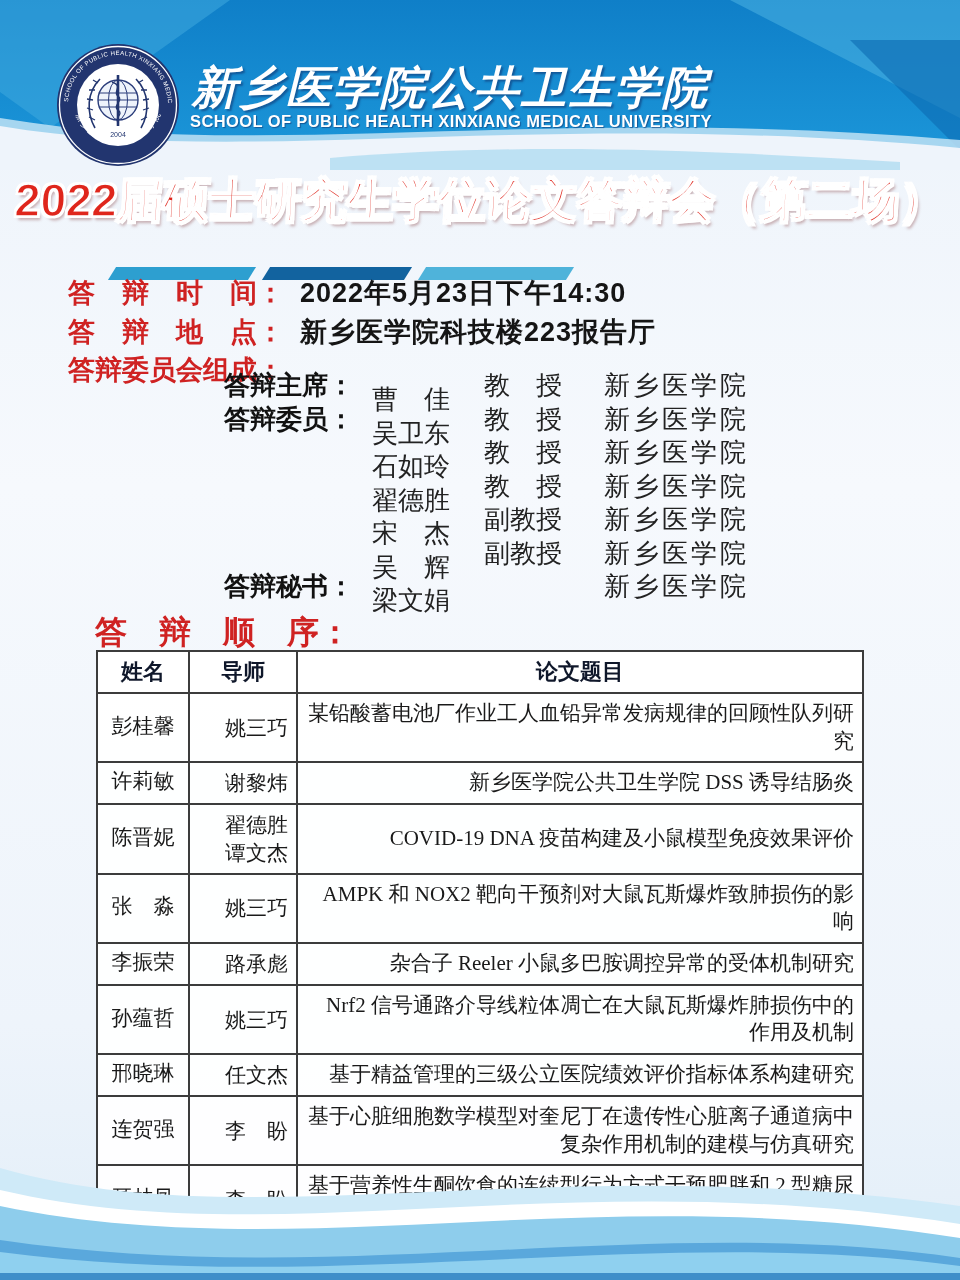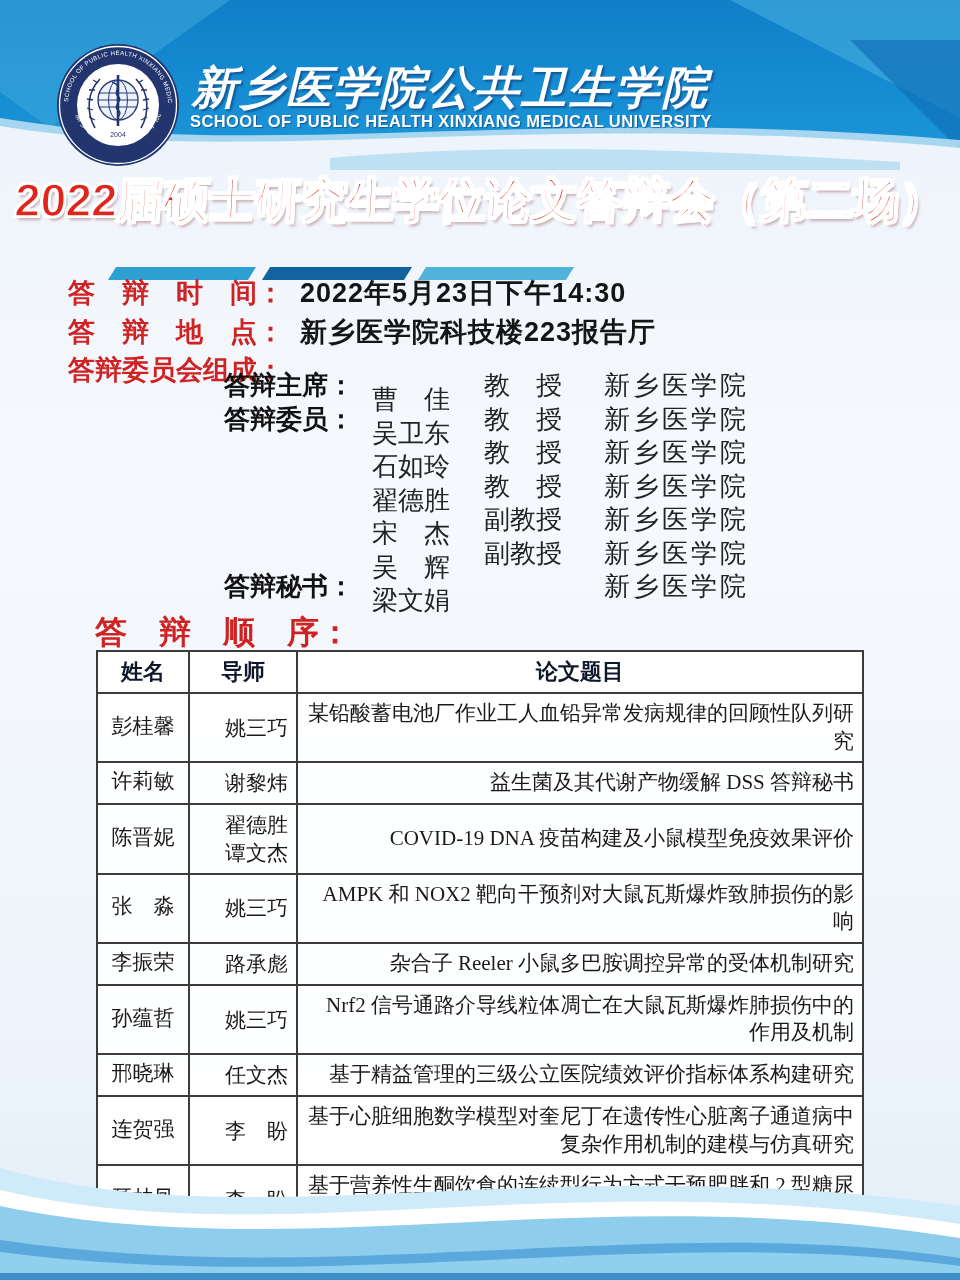--- a/index.html
+++ b/index.html
@@ -208,21 +208,21 @@
     </thead>
     <tbody>
         <tr>
           <td class="col-name">彭桂馨</td>
           <td class="col-advisor">姚三巧</td>
           <td class="col-thesis">某铅酸蓄电池厂作业工人血铅异常发病规律的回顾性队列研究</td>
         </tr>
         <tr>
           <td class="col-name">许莉敏</td>
           <td class="col-advisor">谢黎炜</td>
-          <td class="col-thesis">益生菌及其代谢产物缓解 DSS 答辩秘书</td>
+          <td class="col-thesis">新乡医学院公共卫生学院 DSS 诱导结肠炎</td>
         </tr>
         <tr>
           <td class="col-name">陈晋妮</td>
           <td class="col-advisor">翟德胜
 谭文杰</td>
           <td class="col-thesis">COVID-19 DNA 疫苗构建及小鼠模型免疫效果评价</td>
         </tr>
         <tr>
           <td class="col-name">张　淼</td>
           <td class="col-advisor">姚三巧</td>

